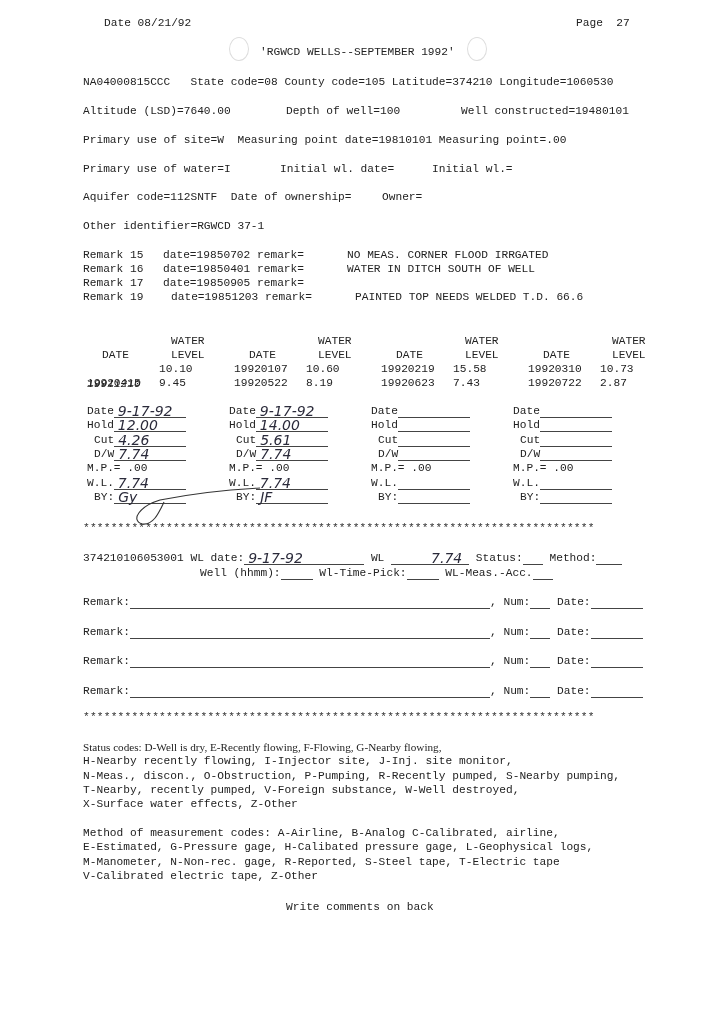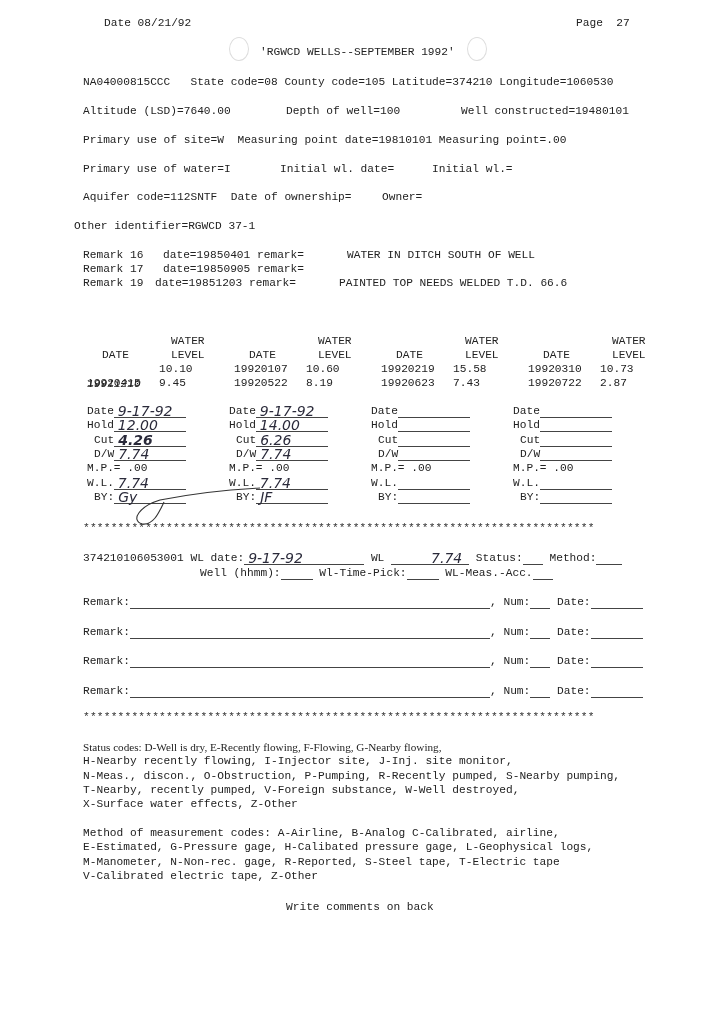--- a/index.html
+++ b/index.html
@@ -27,35 +27,40 @@
 <div class="abs" style="left:83px;top:75px;">NA04000815CCC   State code=08 County code=105 Latitude=374210 Longitude=1060530</div>
 <div class="abs" style="left:83px;top:104px;">Altitude (LSD)=7640.00</div>
 <div class="abs" style="left:286px;top:104px;">Depth of well=100</div>
 <div class="abs" style="left:461px;top:104px;">Well constructed=19480101</div>
 <div class="abs" style="left:83px;top:133px;">Primary use of site=W  Measuring point date=19810101 Measuring point=.00</div>
 <div class="abs" style="left:83px;top:162px;">Primary use of water=I</div>
 <div class="abs" style="left:280px;top:162px;">Initial wl. date=</div>
 <div class="abs" style="left:432px;top:162px;">Initial wl.=</div>
 <div class="abs" style="left:83px;top:190px;">Aquifer code=112SNTF  Date of ownership=</div>
 <div class="abs" style="left:382px;top:190px;">Owner=</div>
-<div class="abs" style="left:74px;top:219px;">Other identifier=RGWCD 37-1</div>
+<div class="abs" style="left:83px;top:219px;">Other identifier=RGWCD 37-1</div>
 
 <div class="block" style="left:83px;top:247px;">
   <div id="remarks">
+      <div class="row">
+        <span style="width:80px;display:inline-block">Remark 15</span>
+        <span style="width:184px;display:inline-block">date=19850702 remark=</span>
+        <span>NO MEAS. CORNER FLOOD IRRGATED</span>
+      </div>
       <div class="row">
         <span style="width:80px;display:inline-block">Remark 16</span>
         <span style="width:184px;display:inline-block">date=19850401 remark=</span>
         <span>WATER IN DITCH SOUTH OF WELL</span>
       </div>
       <div class="row">
         <span style="width:80px;display:inline-block">Remark 17</span>
         <span style="width:184px;display:inline-block">date=19850905 remark=</span>
       </div>
       <div class="row">
-        <span style="width:72px;display:inline-block">Remark 19</span>
+        <span style="width:88px;display:inline-block">Remark 19</span>
         <span style="width:184px;display:inline-block">date=19851203 remark=</span>
         <span>PAINTED TOP NEEDS WELDED  T.D. 66.6</span>
       </div>
     </div>
 </div>
 
 <div class="block" style="left:87px;top:334px;">
   <div id="wltable">
       <div style="position: relative; height: 14px;">
         <span class="abs" style="left: 84px; top: 0px;">WATER</span>
@@ -93,30 +98,30 @@
         <span class="abs" style="left: 441px; top: 0px;">19920722</span>
         <span class="abs" style="left: 513px; top: 0px;">2.87</span>
       </div>
     </div>
 </div>
 
 <div id="entries" class="block" style="left:87px;top:404px;">
     <div style="position: absolute; left: 0px; top: 0px;">
       <div class="abs" style="top: 0px; left: 0px;"><span>Date</span><span class="line" style="width:72px;"><span class="hv hand">9-17-92</span></span></div>
       <div class="abs" style="top: 14.3px; left: 0px;"><span>Hold</span><span class="line" style="width:72px;"><span class="hv hand">12.00</span></span></div>
-      <div class="abs" style="top: 28.6px; left: 7px;"><span>Cut</span><span class="line" style="width:72px;font-weight:bold;"><span class="hv hand">4.26</span></span></div>
+      <div class="abs" style="top: 28.6px; left: 7px;"><span>Cut</span><span class="line" style="width:72px;"><span class="hv hand">4.26</span></span></div>
       <div class="abs" style="top: 42.9px; left: 7px;"><span>D/W</span><span class="line" style="width:72px;"><span class="hv hand">7.74</span></span></div>
       <div class="abs" style="top: 57.2px; left: 0px;">M.P.= .00</div>
       <div class="abs" style="top: 71.5px; left: 0px;"><span>W.L.</span><span class="line" style="width:72px;"><span class="hv hand">7.74</span></span></div>
       <div class="abs" style="top: 85.8px; left: 7px;"><span>BY:</span><span class="line" style="width:72px;"><span class="hv hand">Gy</span></span></div>
     </div>
     <div style="position: absolute; left: 142px; top: 0px;">
       <div class="abs" style="top: 0px; left: 0px;"><span>Date</span><span class="line" style="width:72px;"><span class="hv hand">9-17-92</span></span></div>
       <div class="abs" style="top: 14.3px; left: 0px;"><span>Hold</span><span class="line" style="width:72px;"><span class="hv hand">14.00</span></span></div>
-      <div class="abs" style="top: 28.6px; left: 7px;"><span>Cut</span><span class="line" style="width:72px;"><span class="hv hand">6.26</span></span></div>
+      <div class="abs" style="top: 28.6px; left: 7px;"><span>Cut</span><span class="line" style="width:72px;"><span class="hv hand">5.61</span></span></div>
       <div class="abs" style="top: 42.9px; left: 7px;"><span>D/W</span><span class="line" style="width:72px;"><span class="hv hand">7.74</span></span></div>
       <div class="abs" style="top: 57.2px; left: 0px;">M.P.= .00</div>
       <div class="abs" style="top: 71.5px; left: 0px;"><span>W.L.</span><span class="line" style="width:72px;"><span class="hv hand">7.74</span></span></div>
       <div class="abs" style="top: 85.8px; left: 7px;"><span>BY:</span><span class="line" style="width:72px;"><span class="hv hand">JF</span></span></div>
     </div>
     <div style="position: absolute; left: 284px; top: 0px;">
       <div class="abs" style="top: 0px; left: 0px;"><span>Date</span><span class="line" style="width:72px;"><span class="hv hand"></span></span></div>
       <div class="abs" style="top: 14.3px; left: 0px;"><span>Hold</span><span class="line" style="width:72px;"><span class="hv hand"></span></span></div>
       <div class="abs" style="top: 28.6px; left: 7px;"><span>Cut</span><span class="line" style="width:72px;"><span class="hv hand"></span></span></div>
       <div class="abs" style="top: 42.9px; left: 7px;"><span>D/W</span><span class="line" style="width:72px;"><span class="hv hand"></span></span></div>

